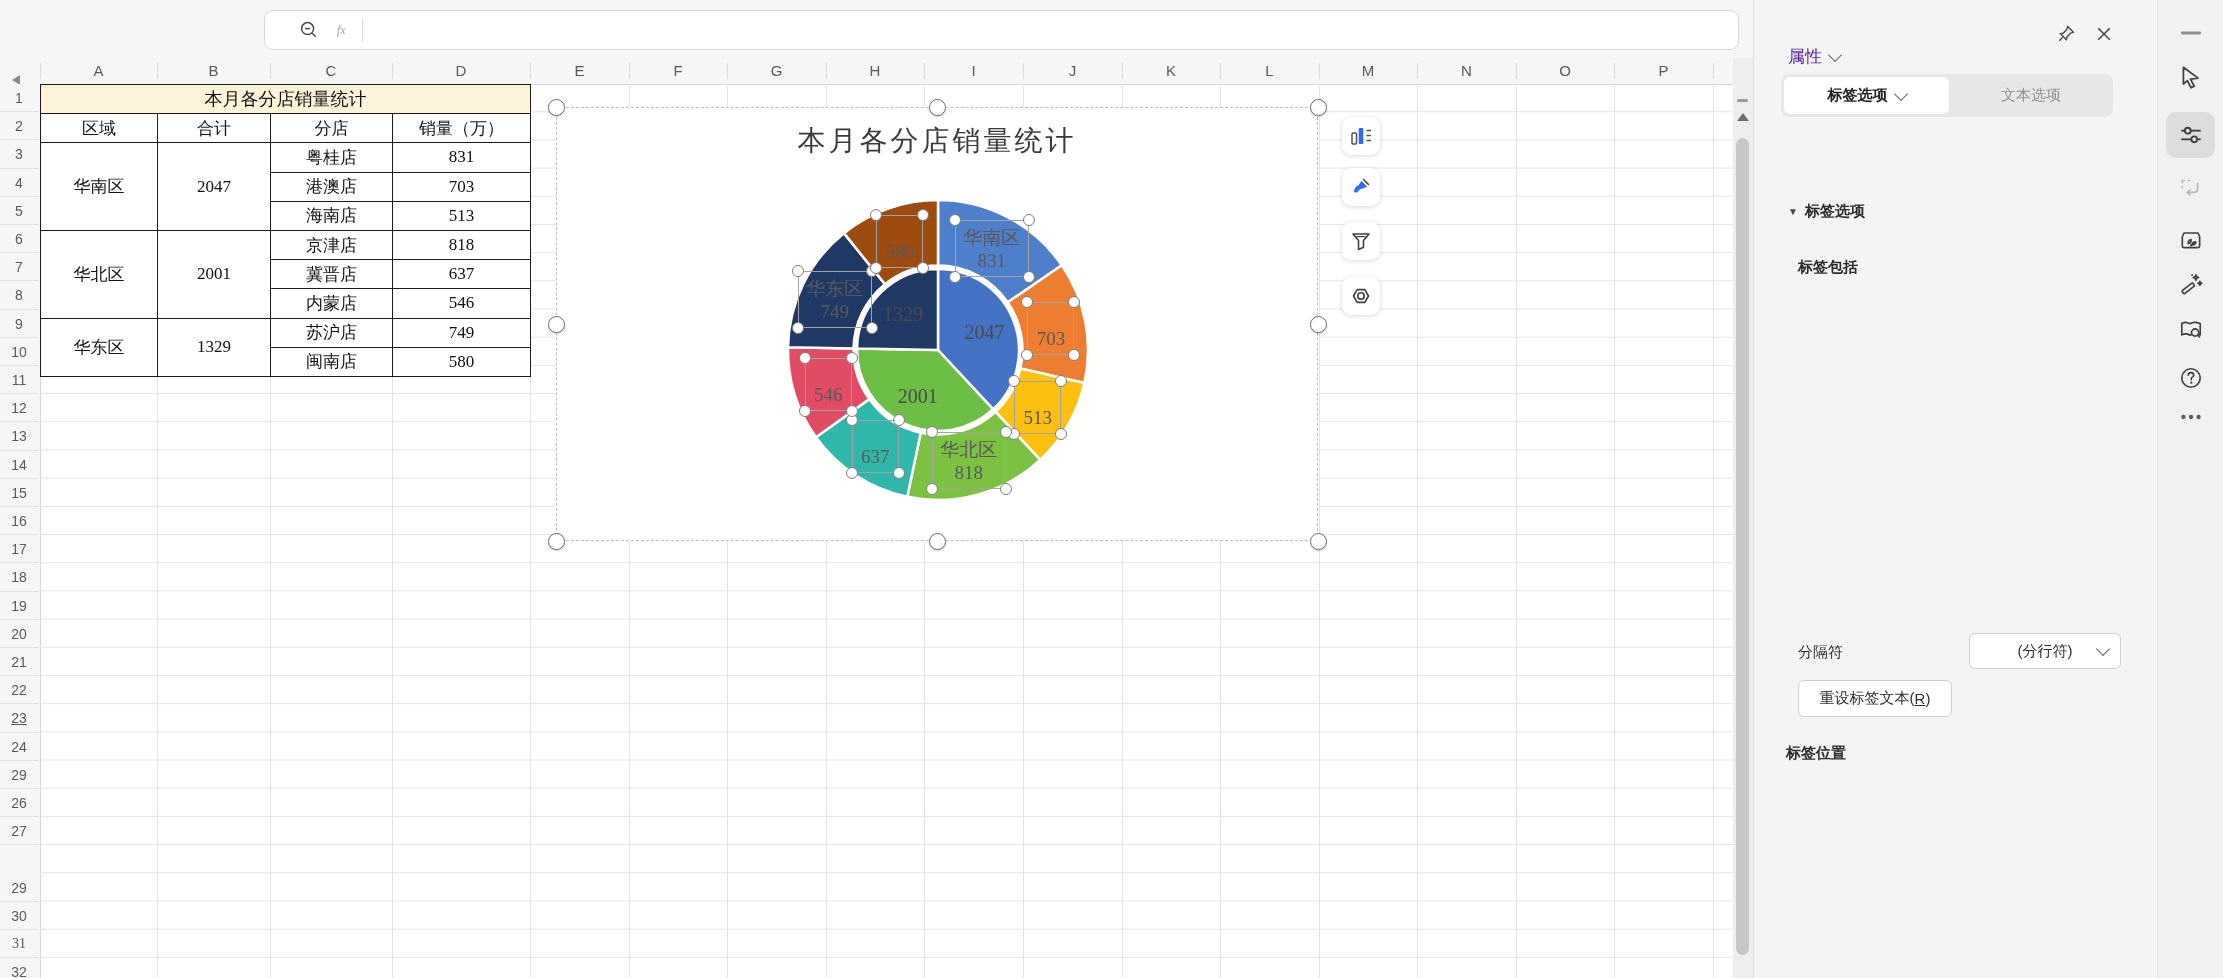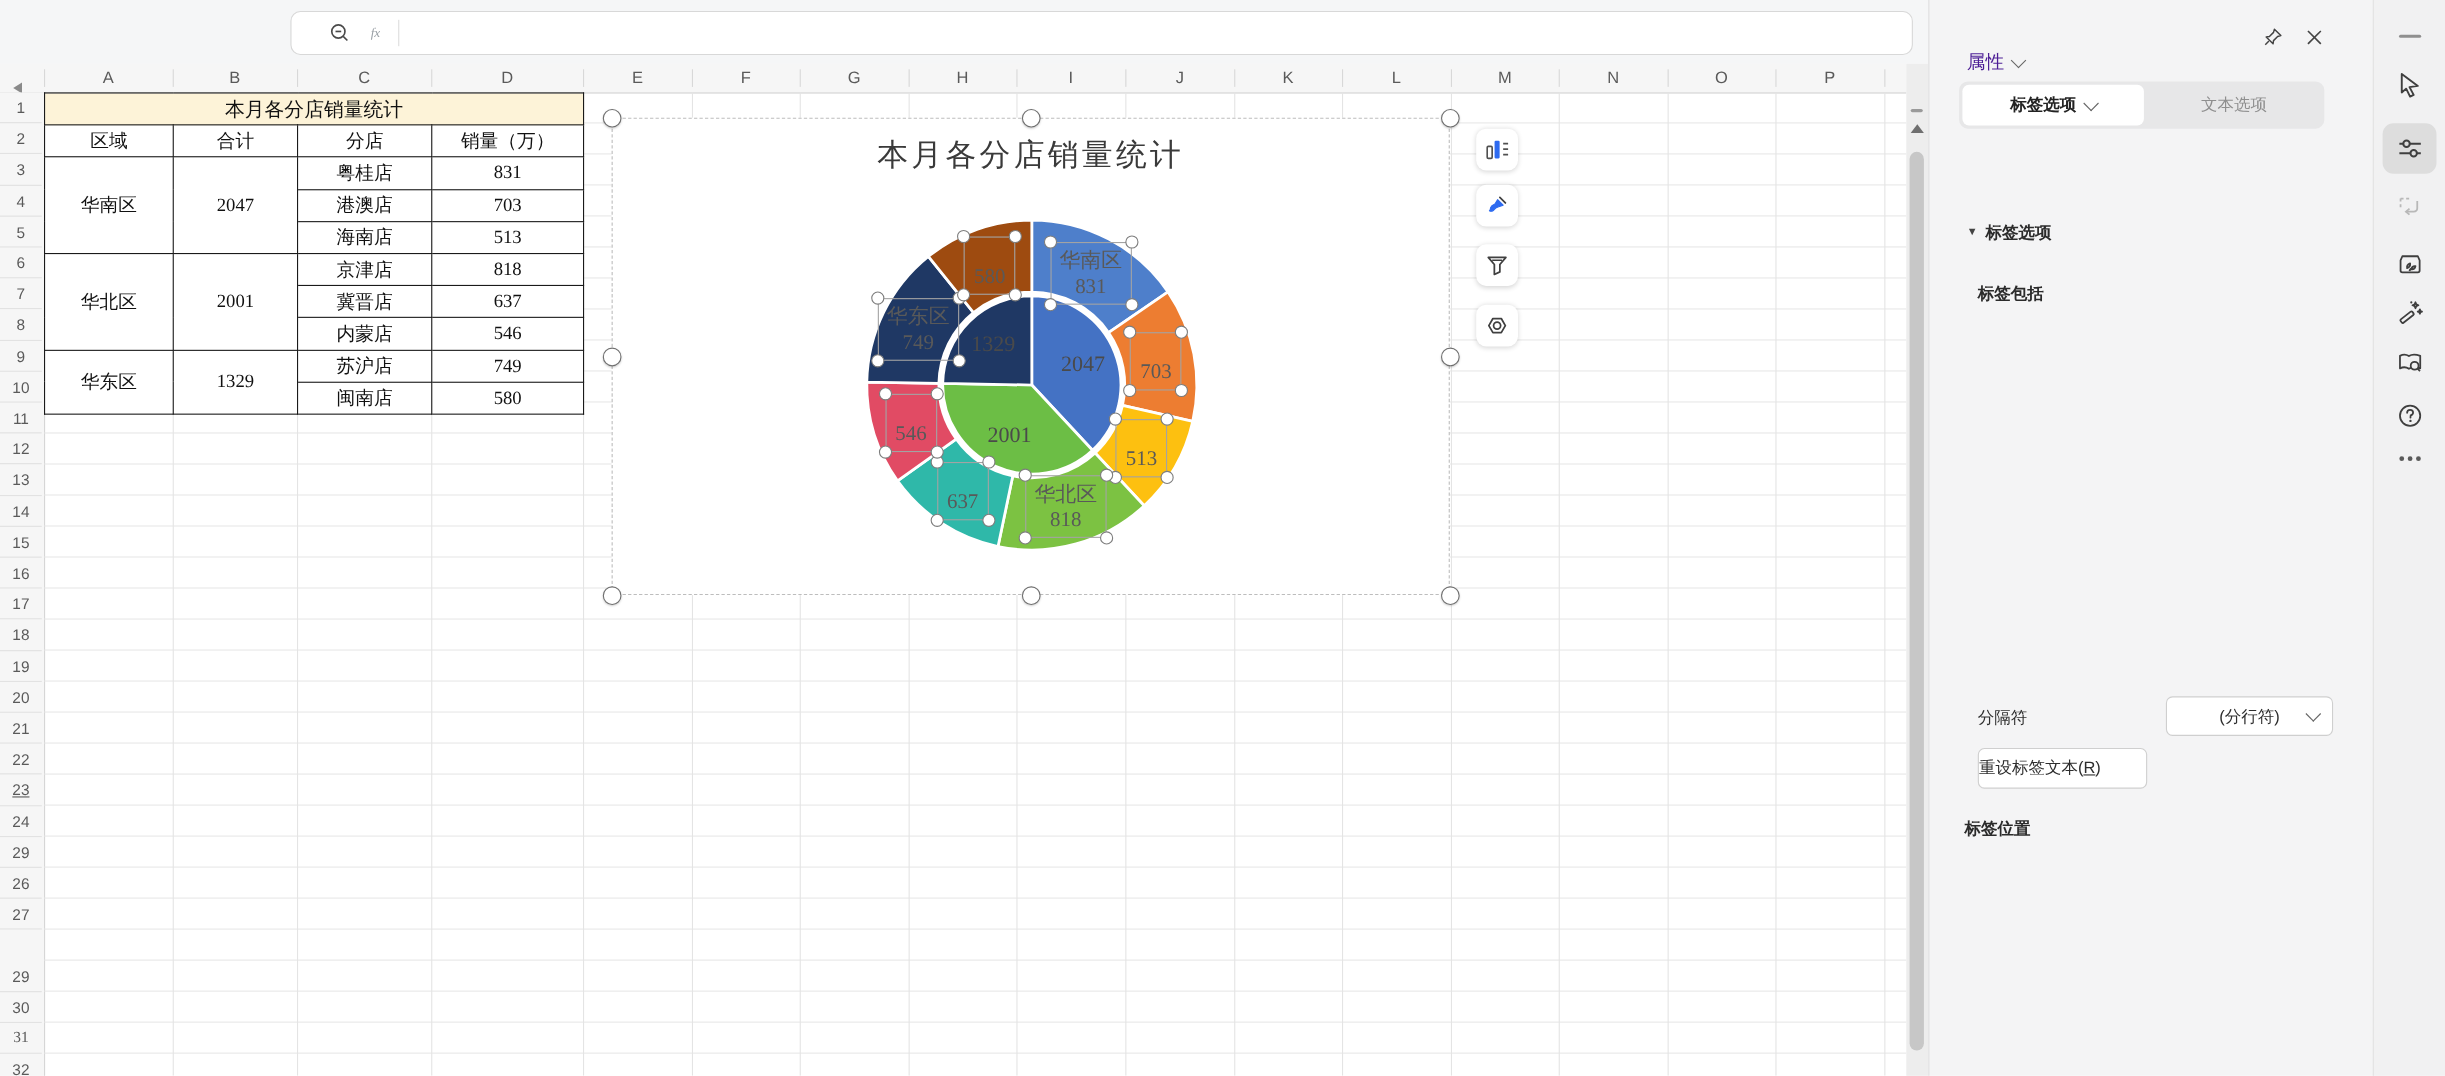--- a/index.html
+++ b/index.html
@@ -68,21 +68,21 @@
            display:flex;align-items:center;justify-content:center;gap:8px;font-size:15px;font-weight:bold;color:#222;}
   .tabidle{position:absolute;left:168px;top:0;width:164px;height:43px;display:flex;align-items:center;
            justify-content:center;font-size:15px;color:#8f8f8f;}
   .secttitle{position:absolute;font-weight:bold;font-size:15px;color:#2b2b2b;display:flex;align-items:center;gap:7px;}
   .tri{font-size:10px;color:#444;}
   .cklabel{font-size:15px;color:#2e2e2e;white-space:nowrap;}
   .dropdown{position:absolute;left:215px;top:633px;width:152px;height:36px;background:#fff;border:1px solid #cfcfcf;
             border-radius:6px;display:flex;align-items:center;justify-content:center;font-size:15px;color:#2e2e2e;box-sizing:border-box;}
   .dropdown .chev{position:absolute;right:12px;}
   .resetbtn{position:absolute;left:44px;top:680px;width:154px;height:37px;background:#fff;border:1px solid #cfcfcf;
-            border-radius:6px;display:flex;align-items:center;font-size:15px;color:#2e2e2e;box-sizing:border-box;}
+            border-radius:6px;display:flex;align-items:center;justify-content:center;font-size:15px;color:#2e2e2e;box-sizing:border-box;}
   
   .rtoolbar{left:2157px;top:0;width:66px;height:978px;background:#f1f1f2;border-left:1px solid #e0e0e0;box-sizing:border-box;}
   .rtb{position:absolute;left:50%;transform:translate(-50%,-50%);width:30px;height:30px;
        display:flex;align-items:center;justify-content:center;}
   .rtb svg{width:26px;height:26px;}
   .rtbbg{position:absolute;left:8px;top:112px;width:49px;height:46px;background:#dddddd;border-radius:10px;}
   .chev{display:inline-block;width:9px;height:9px;border-right:1.7px solid #666;border-bottom:1.7px solid #666;
         transform:rotate(45deg);margin-top:-4px;}
 </style>
 </head>

